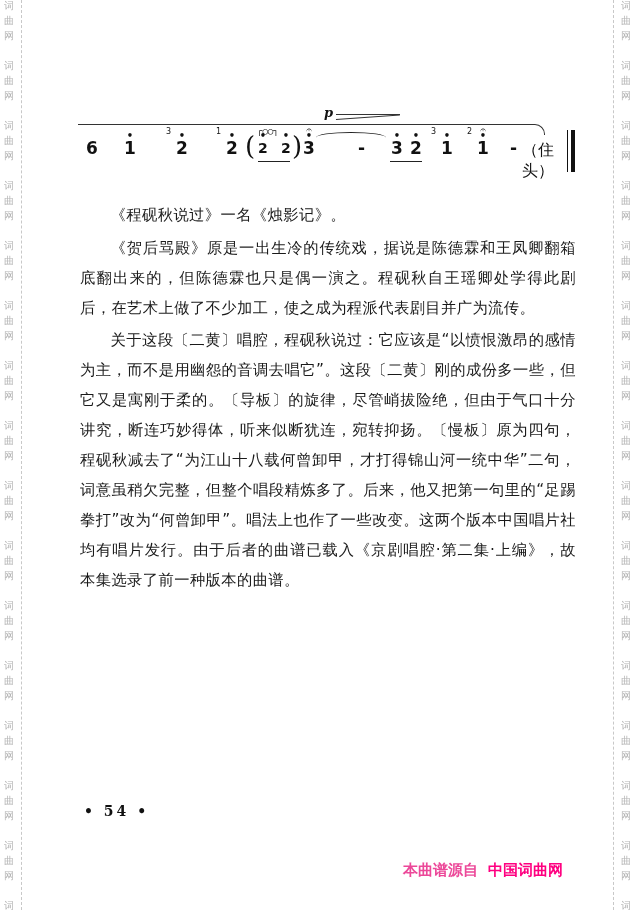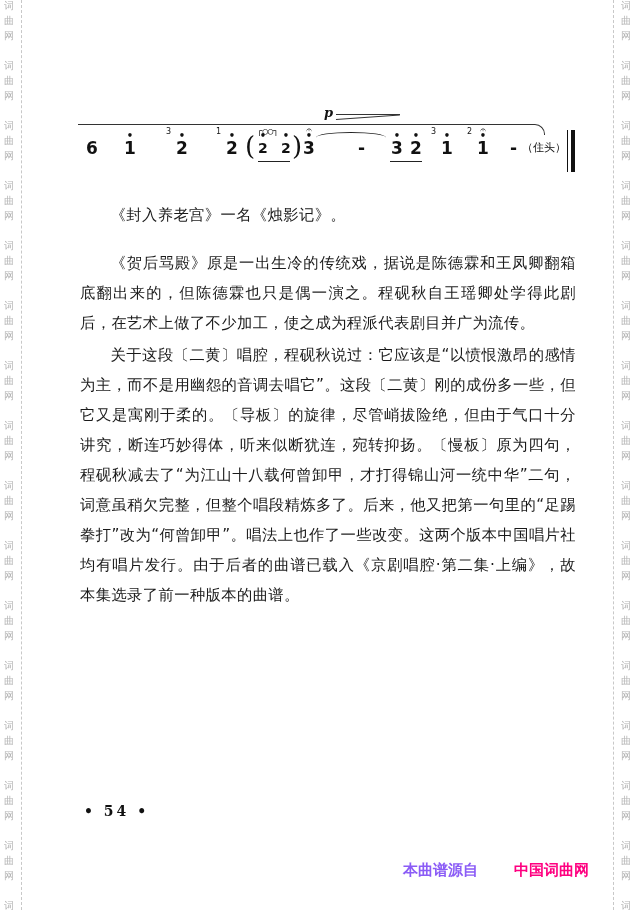--- a/index.html
+++ b/index.html
@@ -23,31 +23,31 @@
   .cresc2 { position:absolute; left:258px; top:19px; width:64px; height:0; border-top:1px solid #333; transform:rotate(-4deg); transform-origin:left; }
   .note { position:absolute; top:38px; font-family:"DejaVu Sans", sans-serif; font-weight:bold; font-size:17px; line-height:20px; }
   .dot-above { position:absolute; top:-5px; left:50%; transform:translateX(-50%); font-size:10px; line-height:6px; }
   .grace { position:absolute; top:-10px; left:-10px; font-size:8px; line-height:8px; font-weight:normal; }
   .fermata { position:absolute; top:-12px; left:50%; transform:translateX(-50%); font-size:10px; line-height:8px; font-weight:normal; }
   .paren { position:absolute; top:33px; font-size:26px; line-height:26px; font-weight:normal; font-family:"DejaVu Serif", serif; }
   .underline { position:absolute; height:0; border-top:1px solid #222; }
   .bracket-mark { position:absolute; font-size:9px; line-height:9px; font-family:"DejaVu Sans Mono", monospace; }
   .slur { position:absolute; border-top:1.5px solid #222; border-radius:50% 50% 0 0; height:10px; }
   .dash-note { position:absolute; top:38px; font-size:17px; font-weight:bold; font-family:"DejaVu Sans", sans-serif; }
-  .zhutou { position:absolute; top:40px; font-size:11px; font-family:"DejaVu Sans", sans-serif; }
+  .zhutou { position:absolute; top:40px; font-size:16px; font-family:"DejaVu Sans", sans-serif; }
   .barline-thin { position:absolute; top:30px; left:489px; width:1px; height:42px; background:#111; }
   .barline-thick { position:absolute; top:30px; left:493px; width:4px; height:42px; background:#111; }
 
   .text { position:absolute; left:80px; width:496px; font-size:15.3px; line-height:30px; letter-spacing:0.4px;
           font-family:"DejaVu Sans", sans-serif; color:#1a1a1a; text-align:justify; }
   .para { margin:0; text-indent:2em; }
   .para.first { text-indent:2em; }
   .pageno { position:absolute; left:84px; top:803px; font-size:14px; font-weight:bold; font-family:"DejaVu Serif", serif; letter-spacing:3px; }
-  .source { position:absolute; left:403px; top:861px; font-size:15px; font-weight:bold; font-family:Liberation Serif, serif; color:#8b5cf6; }
-  .site { position:absolute; left:514px; top:861px; font-size:15px; font-weight:bold; font-family:"DejaVu Sans", sans-serif; }
+  .source { position:absolute; left:403px; top:861px; font-size:15px; font-weight:bold; font-family:Liberation Serif, serif; color:#ec4899; }
+  .site { position:absolute; left:488px; top:861px; font-size:15px; font-weight:bold; font-family:"DejaVu Sans", sans-serif; }
 </style>
 </head>
 <body>
 
 <div class="wm-col left" id="wmL">
     <span class="wm-char" style="top: 0px; color: rgb(181, 181, 181);">词</span>
     <span class="wm-char" style="top: 15px; color: rgb(181, 181, 181);">曲</span>
     <span class="wm-char" style="top: 30px; color: rgb(181, 181, 181);">网</span>
     <span class="wm-char" style="top: 60px; color: rgb(181, 181, 181);">词</span>
     <span class="wm-char" style="top: 75px; color: rgb(181, 181, 181);">曲</span>
@@ -171,20 +171,20 @@
   <div class="underline" style="left:312px; top:61px; width:32px;"></div>
   <div class="note" style="left:363px;"><span class="grace">3</span><span class="dot-above">•</span><span>1</span></div>
   <div class="note" style="left:399px;"><span class="grace">2</span><span class="fermata">𝄐</span><span class="dot-above">•</span><span>1</span></div>
   <div class="dash-note" style="left:432px;">-</div>
   <div class="zhutou" style="left:444px;">（住头）</div>
   <div class="barline-thin"></div>
   <div class="barline-thick"></div>
 </div>
 
 <div class="text" style="top:200px;">
-  <p class="para first">《封入养老宫》一名《烛影记》。</p>
-  <p class="para" style="margin-top:18px;">《贺后骂殿》原是一出生冷的传统戏，据说是陈德霖和王凤卿翻箱底翻出来的，但陈德霖也只是偶一演之。程砚秋自王瑶卿处学得此剧后，在艺术上做了不少加工，使之成为程派代表剧目并广为流传。</p>
+  <p class="para first">《程砚秋说过》一名《烛影记》。</p>
+  <p class="para" style="margin-top:3px;">《贺后骂殿》原是一出生冷的传统戏，据说是陈德霖和王凤卿翻箱底翻出来的，但陈德霖也只是偶一演之。程砚秋自王瑶卿处学得此剧后，在艺术上做了不少加工，使之成为程派代表剧目并广为流传。</p>
   <p class="para" style="margin-top:2px;">关于这段〔二黄〕唱腔，程砚秋说过：它应该是“以愤恨激昂的感情为主，而不是用幽怨的音调去唱它”。这段〔二黄〕刚的成份多一些，但它又是寓刚于柔的。〔导板〕的旋律，尽管峭拔险绝，但由于气口十分讲究，断连巧妙得体，听来似断犹连，宛转抑扬。〔慢板〕原为四句，程砚秋减去了“为江山十八载何曾卸甲，才打得锦山河一统中华”二句，词意虽稍欠完整，但整个唱段精炼多了。后来，他又把第一句里的“足踢拳打”改为“何曾卸甲”。唱法上也作了一些改变。这两个版本中国唱片社均有唱片发行。由于后者的曲谱已载入《京剧唱腔·第二集·上编》，故本集选录了前一种版本的曲谱。</p>
 </div>
 
 <div class="pageno">• 54 •</div>
 <div class="source">本曲谱源自</div>
 <div class="site" style="color: rgb(255, 0, 128);">中国词曲网</div>
 
 </body></html>

